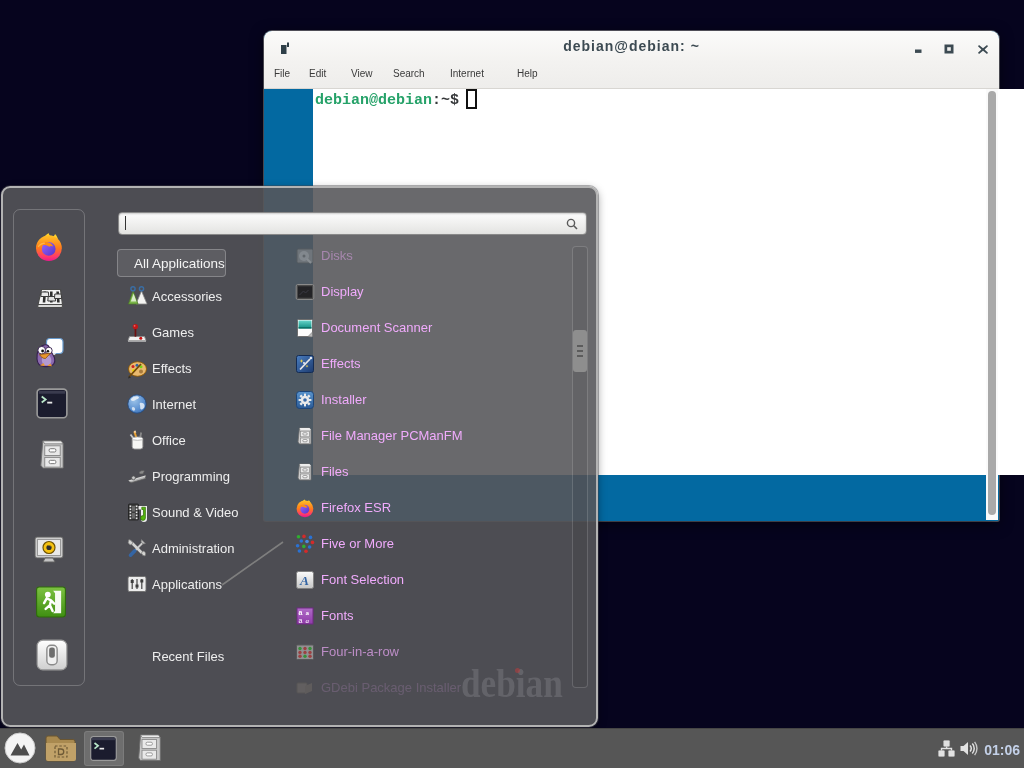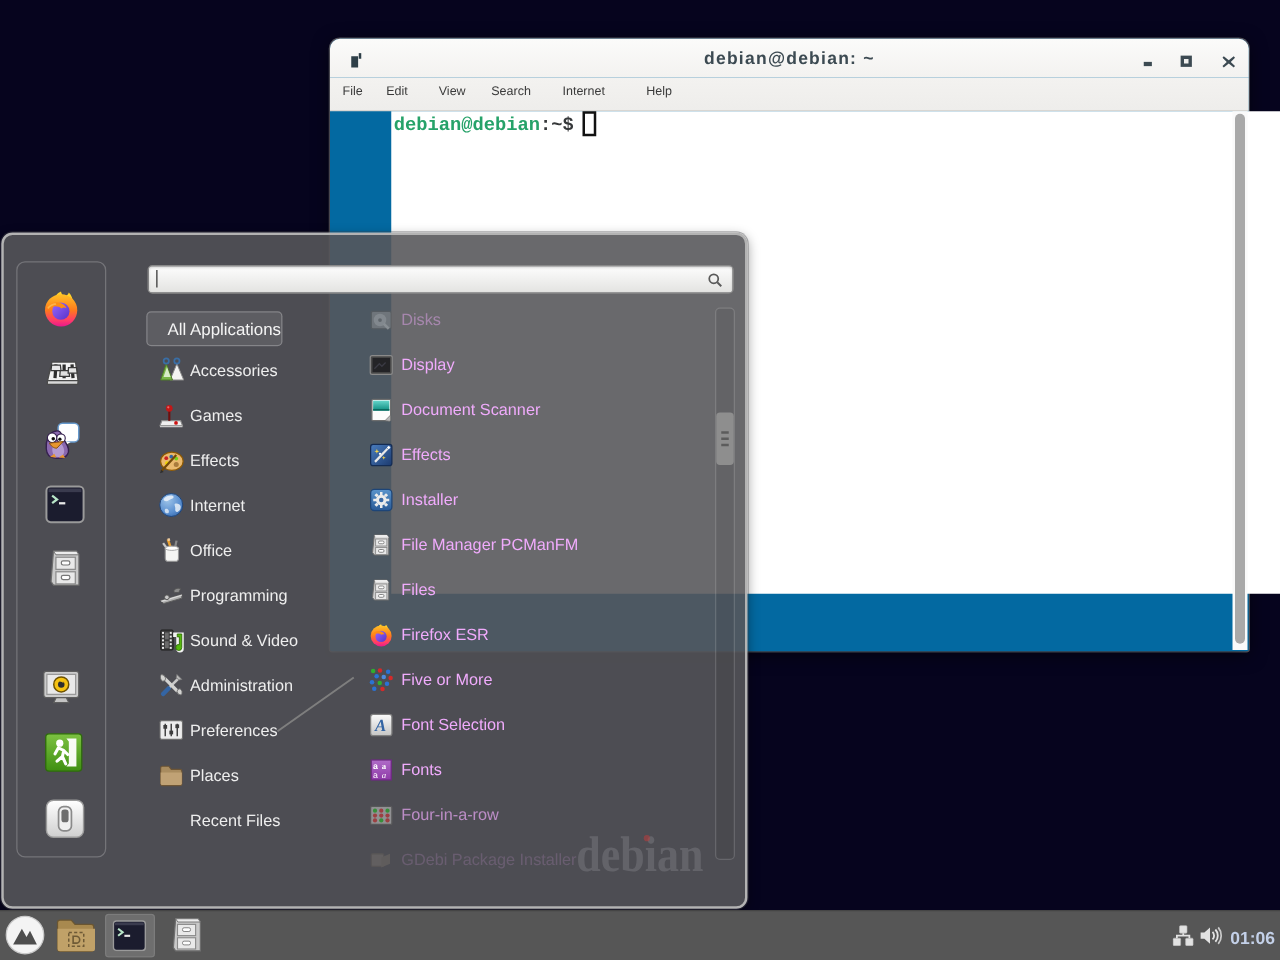--- a/index.html
+++ b/index.html
@@ -299,28 +299,21 @@
   <div class="cat abs" style="top:379px">
       <span class="ic" id="ic-pre"><svg width="22" height="22" viewBox="0 0 22 22">
           <rect x="2" y="3.5" width="18" height="15" rx="1.5" fill="#ececec" stroke="#6e6e6e" stroke-width="0.9"></rect>
           <line x1="6.2" y1="6" x2="6.2" y2="16" stroke="#444" stroke-width="1.2"></line>
           <line x1="11" y1="6" x2="11" y2="16" stroke="#444" stroke-width="1.2"></line>
           <line x1="15.8" y1="6" x2="15.8" y2="16" stroke="#444" stroke-width="1.2"></line>
           <rect x="4.7" y="7" width="3" height="3" fill="#3c3c3c"></rect>
           <rect x="9.5" y="11.5" width="3" height="3" fill="#3c3c3c"></rect>
           <rect x="14.3" y="6.5" width="3" height="3" fill="#3c3c3c"></rect>
         </svg></span>
-      <span class="tx">Preferences</span>
-    </div>
-  <div class="cat abs" style="top:415px">
-      <span class="ic" id="ic-pla"><svg width="22" height="22" viewBox="0 0 22 22">
-          <path d="M2.5 5.5 a1.5 1.5 0 0 1 1.5 -1.5 h5 l2 2.5 h7 a1.5 1.5 0 0 1 1.5 1.5 v10 a1.5 1.5 0 0 1 -1.5 1.5 H4 a1.5 1.5 0 0 1 -1.5 -1.5 Z" fill="#a98c5f" stroke="#6e5636" stroke-width="0.9"></path>
-          <path d="M2.5 9 h17 v8.5 a1.5 1.5 0 0 1 -1.5 1.5 H4 a1.5 1.5 0 0 1 -1.5 -1.5 Z" fill="#c0a275"></path>
-        </svg></span>
-      <span class="tx">Places</span>
+      <span class="tx">Applications</span>
     </div>
   <div class="cat abs" style="top:451px">
       <span class="tx">Recent Files</span>
     </div>
 
   <div class="app abs" style="top:50px;opacity:0.45">
       <span class="ic" id="ic-disks"><svg width="20" height="20" viewBox="0 0 20 20">
           <rect x="2" y="3" width="16" height="14" rx="1.5" fill="#9a9a9a" stroke="#5e5e5e"></rect>
           <circle cx="9" cy="10" r="5" fill="#c4c4c4"></circle>
           <circle cx="9" cy="10" r="1.5" fill="#777"></circle>

